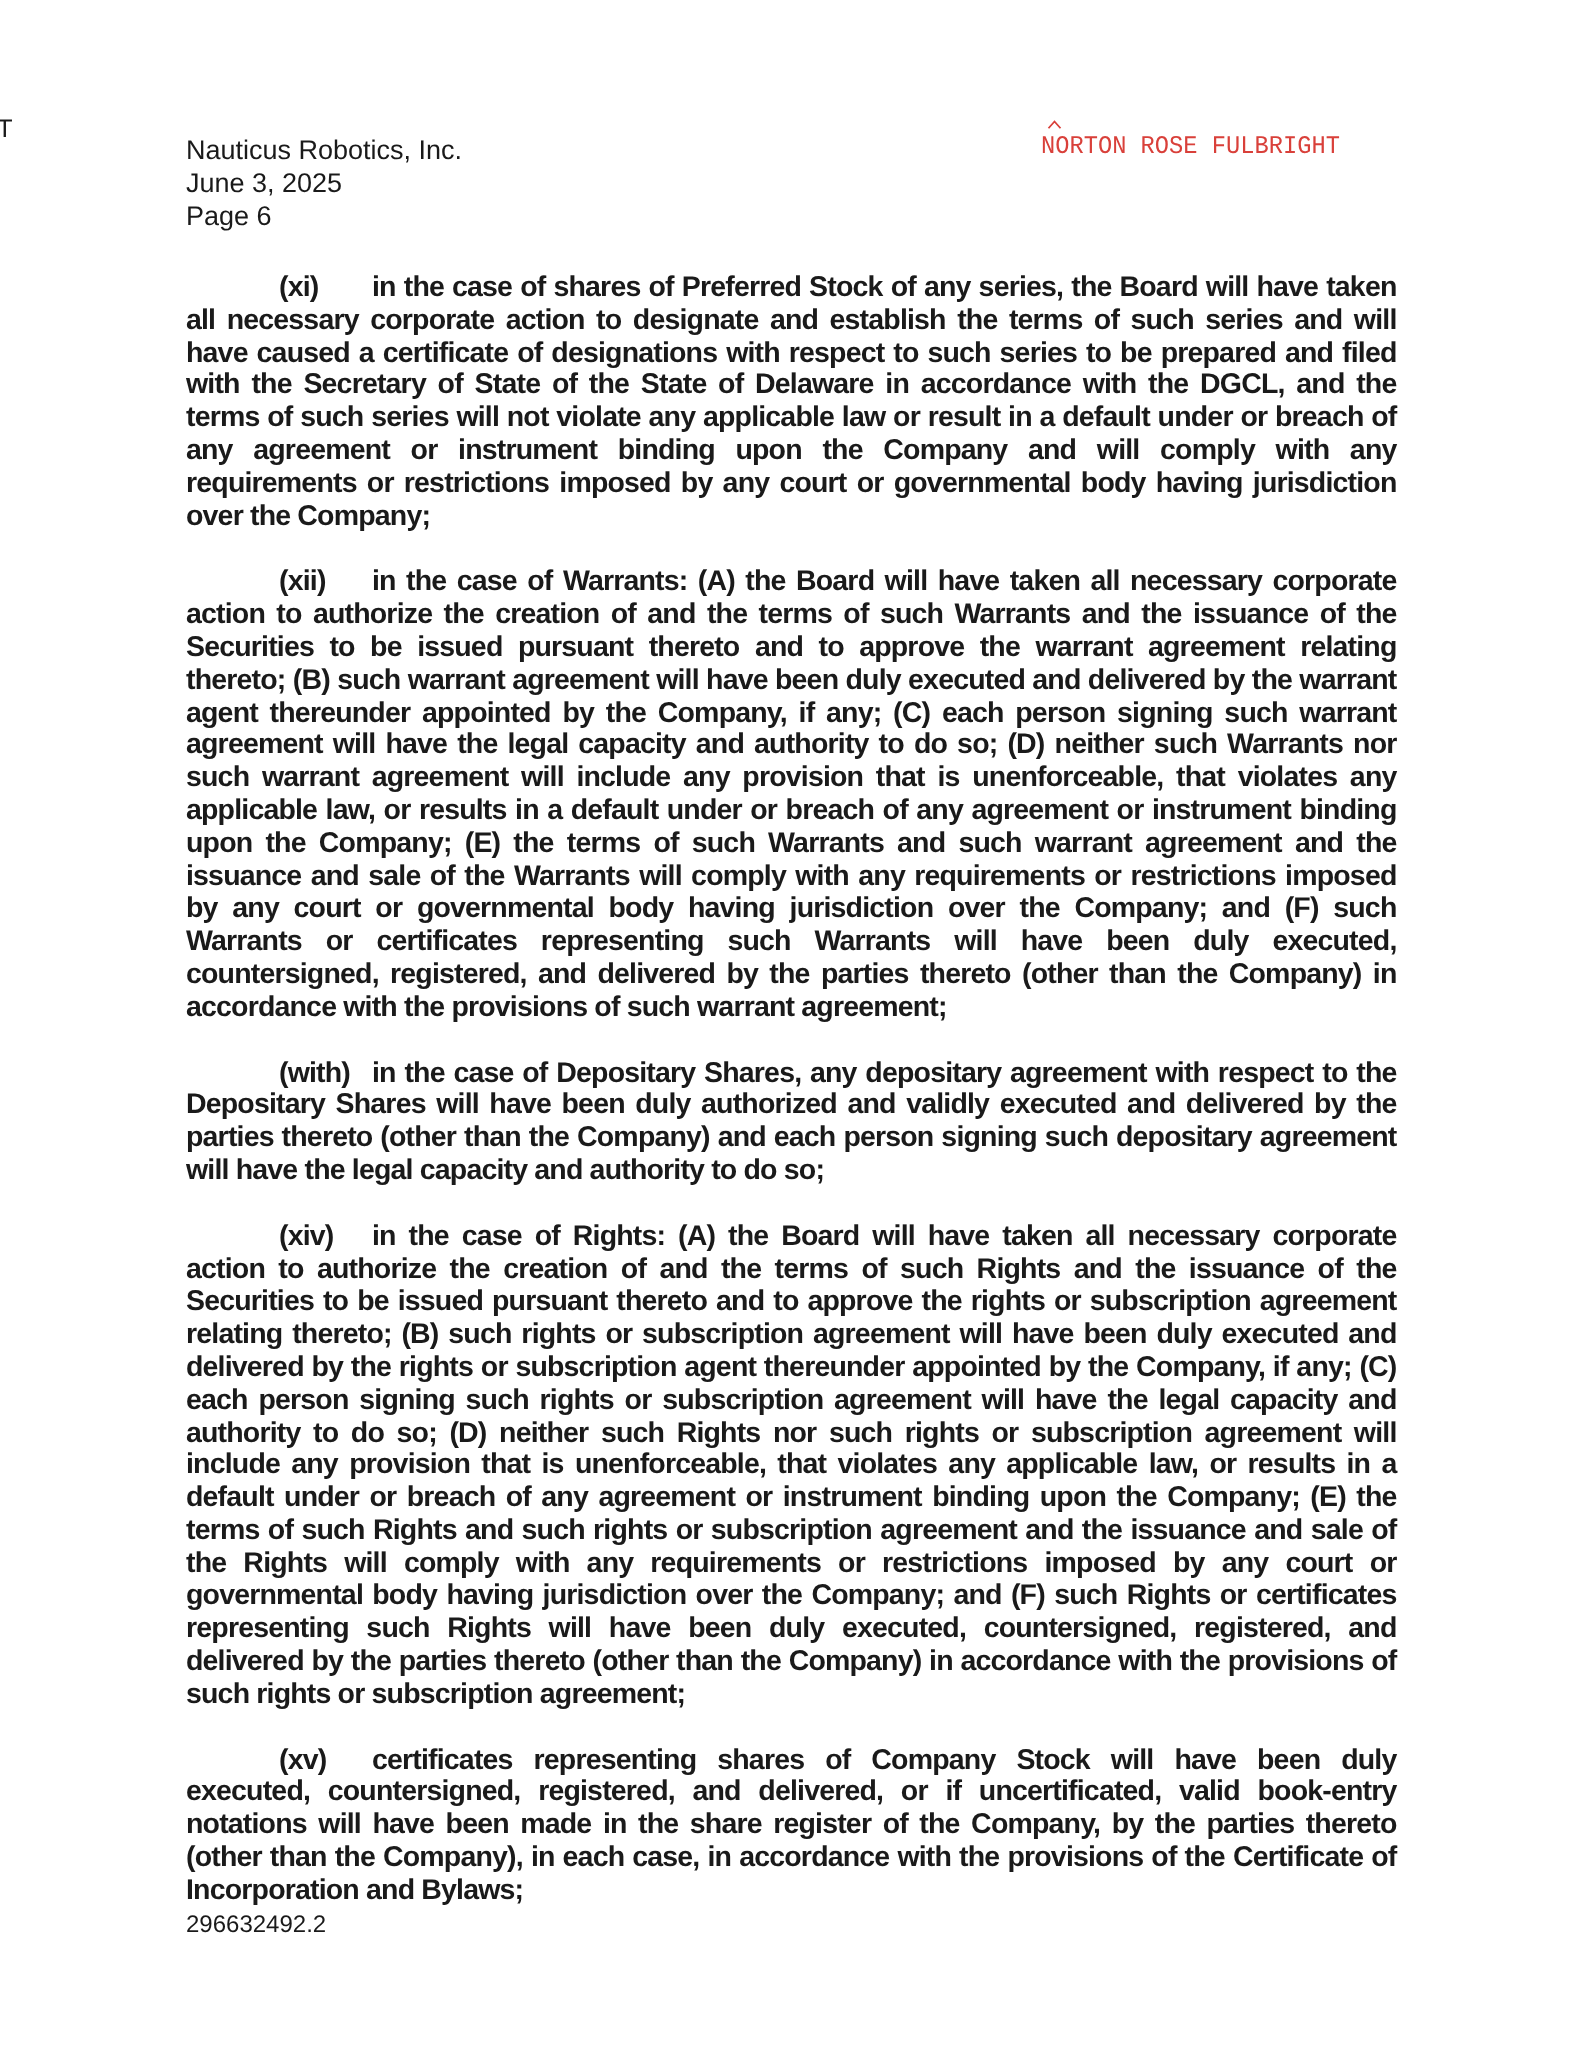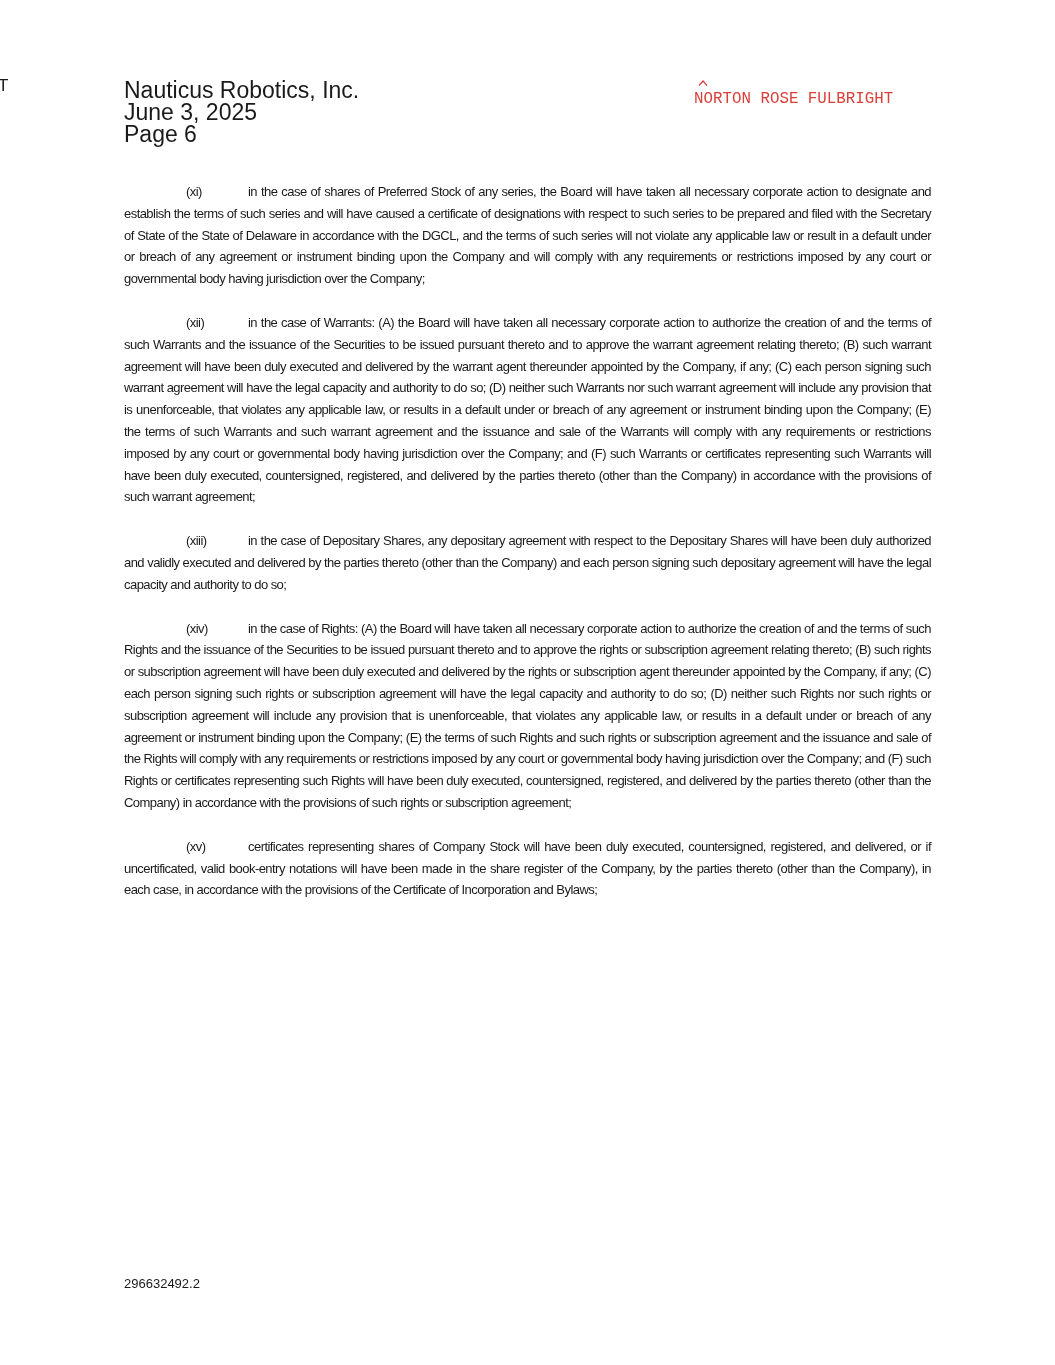--- a/index.html
+++ b/index.html
@@ -1,30 +1,30 @@
 <!DOCTYPE html>
 <html><head>
 <meta charset="utf-8">
 <style>
   html, body { margin: 0; padding: 0; background: #ffffff; }
   body { width: 1055px; height: 1365px; position: relative; overflow: hidden;
          font-family: "Liberation Sans", sans-serif; color: #1a1a1a; }
   .edge-mark { position: absolute; left: -2px; top: 76px; font-size: 17px; line-height: 20px; }
-  .header { position: absolute; left: 124px; top: 79px; font-size: 23px; line-height: 22px; }
+  .header { position: absolute; left: 124px; top: 89px; font-size: 18px; line-height: 22px; }
   .header div { white-space: nowrap; }
   .logo { position: absolute; left: 694px; top: 80px; width: 226px; height: 30px; font-family: Liberation Mono, monospace; }
   .logo .caret { position: absolute; left: 4px; top: 0px; width: 10px; height: 6px; }
   .logo .text { position: absolute; left: 0; top: 9px; font-size: 17px; letter-spacing: 0px;
                 color: #d9403a; font-weight: normal; white-space: nowrap;
                 transform: scaleX(0.93); transform-origin: left top; }
   .body { position: absolute; left: 124px; top: 181px; width: 807px; }
-  .para { margin: 0 0 22px 0; font-size: 13px; line-height: 21.8px; text-align: justify;
-          text-indent: 62px; letter-spacing: -0.55px; word-spacing: 0px; }
+  .para { margin: 0 0 22px 0; font-size: 19px; line-height: 21.8px; text-align: justify;
+          text-indent: 62px; letter-spacing: -0.55px; word-spacing: 0px; font-weight: bold; }
   .para .num { display: inline-block; width: 62px; text-indent: 0; }
-  .footer { position: absolute; left: 124px; top: 1276px; font-size: 13px; line-height: 16px; }
+  .footer { position: absolute; left: 124px; top: 1276px; font-size: 16px; line-height: 16px; }
 </style>
 </head>
 <body>
 
 <div class="edge-mark">T</div>
 
 <div class="header">
   <div>Nauticus Robotics, Inc.</div>
   <div>June 3, 2025</div>
   <div>Page 6</div>
@@ -33,18 +33,18 @@
 <div class="logo">
   <svg class="caret" viewBox="0 0 10 6" width="10" height="6">
     <polyline points="1,5.5 5,1 9,5.5" fill="none" stroke="#d9403a" stroke-width="1.2"></polyline>
   </svg>
   <span class="text">NORTON ROSE FULBRIGHT</span>
 </div>
 
 <div class="body">
   <p class="para"><span class="num">(xi)</span><span>in the case of shares of Preferred Stock of any series, the Board will have taken all necessary corporate action to designate and establish the terms of such series and will have caused a certificate of designations with respect to such series to be prepared and filed with the Secretary of State of the State of Delaware in accordance with the DGCL, and the terms of such series will not violate any applicable law or result in a default under or breach of any agreement or instrument binding upon the Company and will comply with any requirements or restrictions imposed by any court or governmental body having jurisdiction over the Company;</span></p>
   <p class="para"><span class="num">(xii)</span><span>in the case of Warrants: (A) the Board will have taken all necessary corporate action to authorize the creation of and the terms of such Warrants and the issuance of the Securities to be issued pursuant thereto and to approve the warrant agreement relating thereto; (B) such warrant agreement will have been duly executed and delivered by the warrant agent thereunder appointed by the Company, if any; (C) each person signing such warrant agreement will have the legal capacity and authority to do so; (D) neither such Warrants nor such warrant agreement will include any provision that is unenforceable, that violates any applicable law, or results in a default under or breach of any agreement or instrument binding upon the Company; (E) the terms of such Warrants and such warrant agreement and the issuance and sale of the Warrants will comply with any requirements or restrictions imposed by any court or governmental body having jurisdiction over the Company; and (F) such Warrants or certificates representing such Warrants will have been duly executed, countersigned, registered, and delivered by the parties thereto (other than the Company) in accordance with the provisions of such warrant agreement;</span></p>
-  <p class="para"><span class="num">(xiii)</span><span>in the case of Depositary Shares, any depositary agreement with respect to the Depositary Shares will have been duly authorized and validly executed and delivered by the parties thereto (other than the Company) and each person signing such depositary agreement will have the legal capacity and authority to do so;</span></p>
+  <p class="para"><span class="num">(with)</span><span>in the case of Depositary Shares, any depositary agreement with respect to the Depositary Shares will have been duly authorized and validly executed and delivered by the parties thereto (other than the Company) and each person signing such depositary agreement will have the legal capacity and authority to do so;</span></p>
   <p class="para"><span class="num">(xiv)</span><span>in the case of Rights: (A) the Board will have taken all necessary corporate action to authorize the creation of and the terms of such Rights and the issuance of the Securities to be issued pursuant thereto and to approve the rights or subscription agreement relating thereto; (B) such rights or subscription agreement will have been duly executed and delivered by the rights or subscription agent thereunder appointed by the Company, if any; (C) each person signing such rights or subscription agreement will have the legal capacity and authority to do so; (D) neither such Rights nor such rights or subscription agreement will include any provision that is unenforceable, that violates any applicable law, or results in a default under or breach of any agreement or instrument binding upon the Company; (E) the terms of such Rights and such rights or subscription agreement and the issuance and sale of the Rights will comply with any requirements or restrictions imposed by any court or governmental body having jurisdiction over the Company; and (F) such Rights or certificates representing such Rights will have been duly executed, countersigned, registered, and delivered by the parties thereto (other than the Company) in accordance with the provisions of such rights or subscription agreement;</span></p>
   <p class="para"><span class="num">(xv)</span><span>certificates representing shares of Company Stock will have been duly executed, countersigned, registered, and delivered, or if uncertificated, valid book-entry notations will have been made in the share register of the Company, by the parties thereto (other than the Company), in each case, in accordance with the provisions of the Certificate of Incorporation and Bylaws;</span></p>
 </div>
 
 <div class="footer">296632492.2</div>
 
 </body></html>

